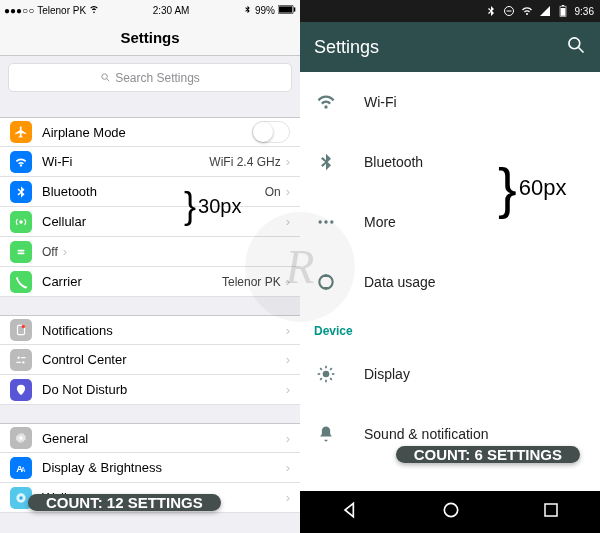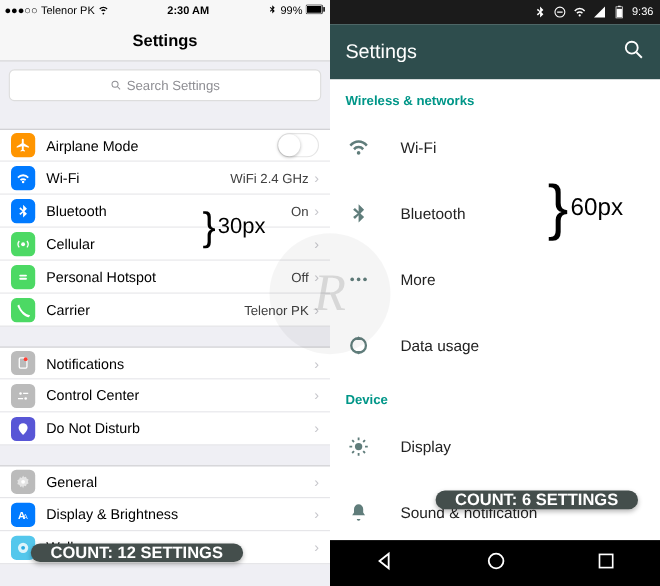--- a/index.html
+++ b/index.html
@@ -48,21 +48,21 @@
     <div class="ios-status">
       <div class="left">
         <span>●●●○○</span>
         <span>Telenor PK</span>
         <span>
           <svg viewBox="0 0 24 24" width="10" height="10">
               <path fill="#000" d="M12 18a2 2 0 100 4 2 2 0 000-4zm-5-5a7 7 0 0110 0l-2 2a4.5 4.5 0 00-6 0zm-4-4a12 12 0 0118 0l-2 2a9.5 9.5 0 00-14 0z"></path>
             </svg>
         </span>
       </div>
-      <span style="font-weight:700;">2:30 AM</span>
+      <span style="font-weight:400;">2:30 AM</span>
       <div class="right">
         <span>
           <svg viewBox="0 0 24 24" width="9" height="9">
               <path fill="#000" d="M12 2l6 6-4 4 4 4-6 6V14l-4 4-2-2 5-4-5-4 2-2 4 4z"></path>
             </svg>
         </span>
         <span>99%</span>
         <span>
           <svg viewBox="0 0 26 12" width="18" height="9">
               <rect x="0" y="0" width="22" height="12" rx="2" fill="none" stroke="#000"></rect>
@@ -125,21 +125,20 @@
           <span class="ios-label">Cellular</span>
           <span class="ios-chev">›</span>
         </div>
         <div class="ios-row">
           <div class="ios-ico" style="background: rgb(76, 217, 100);">
             <svg viewBox="0 0 24 24">
               <rect x="6" y="8" width="12" height="3" rx="1.5" fill="#fff"></rect>
               <rect x="6" y="13" width="12" height="3" rx="1.5" fill="#fff"></rect>
             </svg>
           </div>
-          <span class="ios-label">Personal Hotspot</span>
           <span class="ios-val">Off</span>
           <span class="ios-chev">›</span>
         </div>
         <div class="ios-row">
           <div class="ios-ico" style="background: rgb(76, 217, 100);">
             <svg viewBox="0 0 24 24">
               <path fill="#fff" d="M6 3c1 4 3 8 6 11s7 5 11 6l-2 3c-7-1-13-7-18-18z"></path>
             </svg>
           </div>
           <span class="ios-label">Carrier</span>
@@ -246,21 +245,20 @@
     </div>
     <div class="and-tb">
       <span>Settings</span>
       <span>
         <svg viewBox="0 0 24 24" width="20" height="20">
             <circle cx="10" cy="10" r="6.5" fill="none" stroke="#fff" stroke-width="2"></circle>
             <line x1="15" y1="15" x2="21" y2="21" stroke="#fff" stroke-width="2"></line>
           </svg>
       </span>
     </div>
-    <div class="and-sec">Wireless &amp; networks</div>
     <div id="and-g1">
         <div class="and-row">
           <div class="and-ico">
             <svg viewBox="0 0 24 24">
               <path fill="#607d7b" d="M12 20a2 2 0 100-4 2 2 0 000 4zm-6-7a8 8 0 0112 0l-2 2a5 5 0 00-8 0zm-4-4a13 13 0 0120 0l-2 2a10 10 0 00-16 0z"></path>
             </svg>
           </div>
           <span>Wi-Fi</span>
         </div>
         <div class="and-row">

